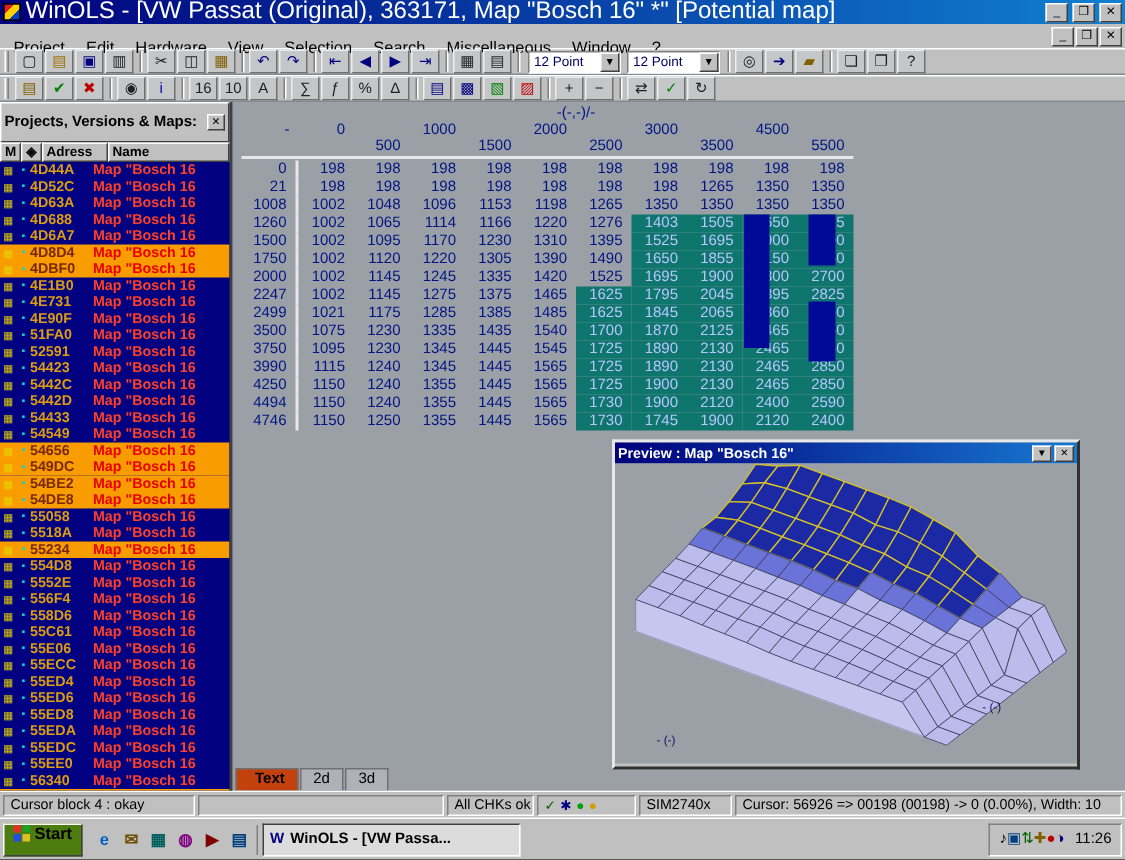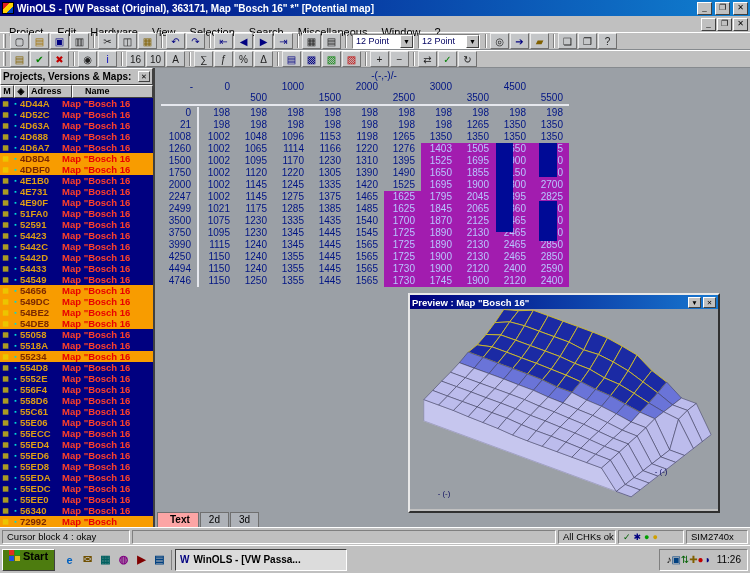--- a/index.html
+++ b/index.html
@@ -4,21 +4,21 @@
 <style>
   html,body{margin:0;padding:0;background:#000;}
   *{box-sizing:border-box;}
   .screen{width:750px;height:573px;position:relative;overflow:hidden;background:#c0c0c0;
     font-family:"Liberation Sans",sans-serif;color:#000;}
   
   .titlebar{height:16px;display:flex;align-items:center;gap:3px;padding:0 2px;
     background:linear-gradient(90deg,#00007c,#1080d0);}
   .app-icon{width:12px;height:12px;flex:none;
     background:linear-gradient(135deg,#e02020 0 33%,#ffd000 33% 66%,#0040c0 66%);border:1px solid #000;}
-  .t-title{flex:1;color:#fff;font-size:10px;font-weight:bold;white-space:nowrap;overflow:hidden;}
+  .t-title{flex:1;color:#fff;font-size:16px;font-weight:normal;white-space:nowrap;overflow:hidden;}
   .t-btn{width:15px;height:13px;flex:none;background:#c0c0c0;border:1px solid;
     border-color:#fff #404040 #404040 #fff;font-size:8px;line-height:10px;text-align:center;}
   
   .menubar{height:16px;display:flex;align-items:center;background:#c0c0c0;padding:0 2px;font-size:11px;}
   .menu-items{display:flex;}
   .mi{padding:0 7px;margin-top:16px;}
   .spacer{flex:1;}
   .mdi-btns{display:flex;gap:1px;}
   
   .toolbar{height:18px;display:flex;align-items:center;background:#c0c0c0;padding:0 2px;
@@ -31,69 +31,69 @@
   .tbi.sep{width:0;padding:0;margin:0 3px;background:transparent;border:none;
     border-left:1px solid #808080;border-right:1px solid #fff;height:14px;}
   .combo{display:inline-flex;align-items:center;height:15px;background:#fff;border:1px solid;
     border-color:#808080 #fff #fff #808080;margin:11px 2px;padding-left:3px;font-size:9px;color:#000060;}
   .combo-t{width:44px;white-space:nowrap;}
   .combo-b{width:13px;height:13px;background:#c0c0c0;border:1px solid;
     border-color:#fff #404040 #404040 #fff;font-size:7px;text-align:center;line-height:11px;color:#000;}
   
   .workspace{height:459px;display:flex;background:#9ba0a6;}
   .sidebar{width:155px;flex:none;background:#000080;display:flex;flex-direction:column;border-right:2px solid #404040;}
-  .sb-head{height:17px;background:#c0c0c0;display:flex;align-items:center;font-size:10px;font-weight:bold;
+  .sb-head{height:27px;background:#c0c0c0;display:flex;align-items:center;font-size:10px;font-weight:bold;
     padding:0 2px;border:1px solid;border-color:#fff #404040 #404040 #fff;}
   .sb-head .sb-t{flex:1;white-space:nowrap;overflow:hidden;}
   .sb-x{width:12px;height:11px;background:#c0c0c0;border:1px solid;border-color:#fff #404040 #404040 #fff;
     font-size:7px;line-height:9px;text-align:center;font-weight:normal;}
   .sb-cols{height:13px;display:flex;flex:none;}
   .sb-col{background:#c0c0c0;border:1px solid;border-color:#fff #404040 #404040 #fff;
     font-size:9px;font-weight:bold;text-align:center;overflow:hidden;line-height:11px;}
   .sb-col:nth-of-type(1){width:14px;}
   .sb-col:nth-of-type(2){width:14px;}
   .sb-col:nth-of-type(3){width:44px;text-align:left;padding-left:2px;}
-  .sb-col:nth-of-type(4){flex:1;text-align:left;padding-left:12px;}
+  .sb-col:nth-of-type(4){flex:1;text-align:left;padding-left:2px;}
   .sb-list{flex:1;overflow:hidden;}
   .srow{display:flex;align-items:center;height:11px;white-space:nowrap;}
   .si1{width:11px;font-size:7px;color:#e8d400;text-align:center;}
   .si2{width:9px;font-size:7px;color:#00d8d8;text-align:center;}
   .sad{width:42px;color:#dc9c14;font-size:9.5px;font-weight:bold;}
   .snm{flex:1;color:#ff4028;font-size:9.5px;font-weight:bold;overflow:hidden;}
   .srow.hl{background:#f89c00;}
   .srow.hl .sad{color:#7a2800;}
   .srow.hl .snm{color:#e80000;}
   
   .main{flex:1;position:relative;overflow:hidden;background:#9ba0a6;}
   #map-grid{position:absolute;left:6px;top:2px;}
   .mt-title{margin-left:38px;width:370px;text-align:center;color:#001484;font-size:10px;height:11px;line-height:11px;}
   .mt-row{display:flex;height:12px;}
   .mt-row.hrow{height:11px;}
   .mc{width:37px;font-size:10px;line-height:12px;text-align:right;padding-right:6px;color:#001484;}
   .hrow .mc{line-height:11px;}
   .ml{width:38px;}
   .ml.dl{border-right:2px solid #e6e8ee;}
   .mt-rule{height:2px;background:#e6e8ee;width:408px;margin:1px 0;}
-  .mc.sel{background:#a21caf;color:#b8c6ff;}
+  .mc.sel{background:#0f766e;color:#b8c6ff;}
   .sbar{position:absolute;background:#000a96;}
   
   .preview{position:absolute;left:253px;top:225px;width:312px;height:220px;background:#c0c0c0;
     border:2px solid;border-color:#e8e8e8 #303030 #303030 #e8e8e8;}
   .pv-title{height:14px;background:linear-gradient(90deg,#00007c,#1878d0);display:flex;align-items:center;
     gap:2px;padding:0 2px;}
   .pv-title .pv-t{flex:1;color:#fff;font-weight:bold;font-size:9.5px;white-space:nowrap;overflow:hidden;}
   .pv-btn{width:13px;height:11px;background:#c0c0c0;border:1px solid;border-color:#fff #404040 #404040 #fff;
     font-size:6.5px;line-height:10px;text-align:center;}
   .pv-body{height:200px;background:#9ba0a6;}
   .pv-body svg{width:100%;height:100%;display:block;}
   .ax{font-size:8px;fill:#101060;}
   
   .tabs{position:absolute;left:2px;bottom:0;display:flex;gap:1px;}
   .tab{padding:1px 8px 2px 8px;font-size:10px;background:#aeb2b8;border:1px solid #707070;border-bottom:none;}
-  .tab.active{background:#fca5a5;font-weight:bold;padding-left:12px;}
+  .tab.active{background:#c2410c;font-weight:bold;padding-left:12px;}
   
   .statusbar{height:18px;background:#c0c0c0;display:flex;align-items:center;gap:2px;
     padding:1px 2px;border-top:1px solid #fff;}
   .sp{height:14px;border:1px solid;border-color:#808080 #fff #fff #808080;font-size:9.5px;
     line-height:12px;padding:0 4px;white-space:nowrap;overflow:hidden;}
   .sp.flex{flex:1;}
   .sp.ic{display:flex;align-items:center;gap:3px;}
   .sic{font-size:9px;line-height:12px;}
   
   .taskbar{height:28px;background:#c0c0c0;border-top:1px solid #fff;display:flex;align-items:center;
@@ -908,20 +908,21 @@
     <span class="sp" style="width:128px">Cursor block 4 : okay</span>
     <span class="sp flex"></span>
     <span class="sp" style="width:58px">All CHKs ok</span>
     <span class="sp ic" style="width:66px">
         <span class="sic" style="color: rgb(0, 96, 0);">✓</span>
         <span class="sic" style="color: rgb(0, 0, 128);">✱</span>
         <span class="sic" style="color: rgb(0, 160, 0);">●</span>
         <span class="sic" style="color: rgb(208, 160, 0);">●</span>
       </span>
     <span class="sp" style="width:62px">SIM2740x</span>
+    <span class="sp" style="width:258px">Cursor: 56926 =&gt; 00198 (00198) -&gt; 0 (0.00%), Width: 10</span>
   </div>
 
   <div class="taskbar">
     <div class="start">
       <span class="lg">
           <span class="lgc" style="background: rgb(224, 48, 32);"></span>
           <span class="lgc" style="background: rgb(32, 160, 32);"></span>
           <span class="lgc" style="background: rgb(32, 80, 224);"></span>
           <span class="lgc" style="background: rgb(224, 192, 32);"></span>
         </span>

